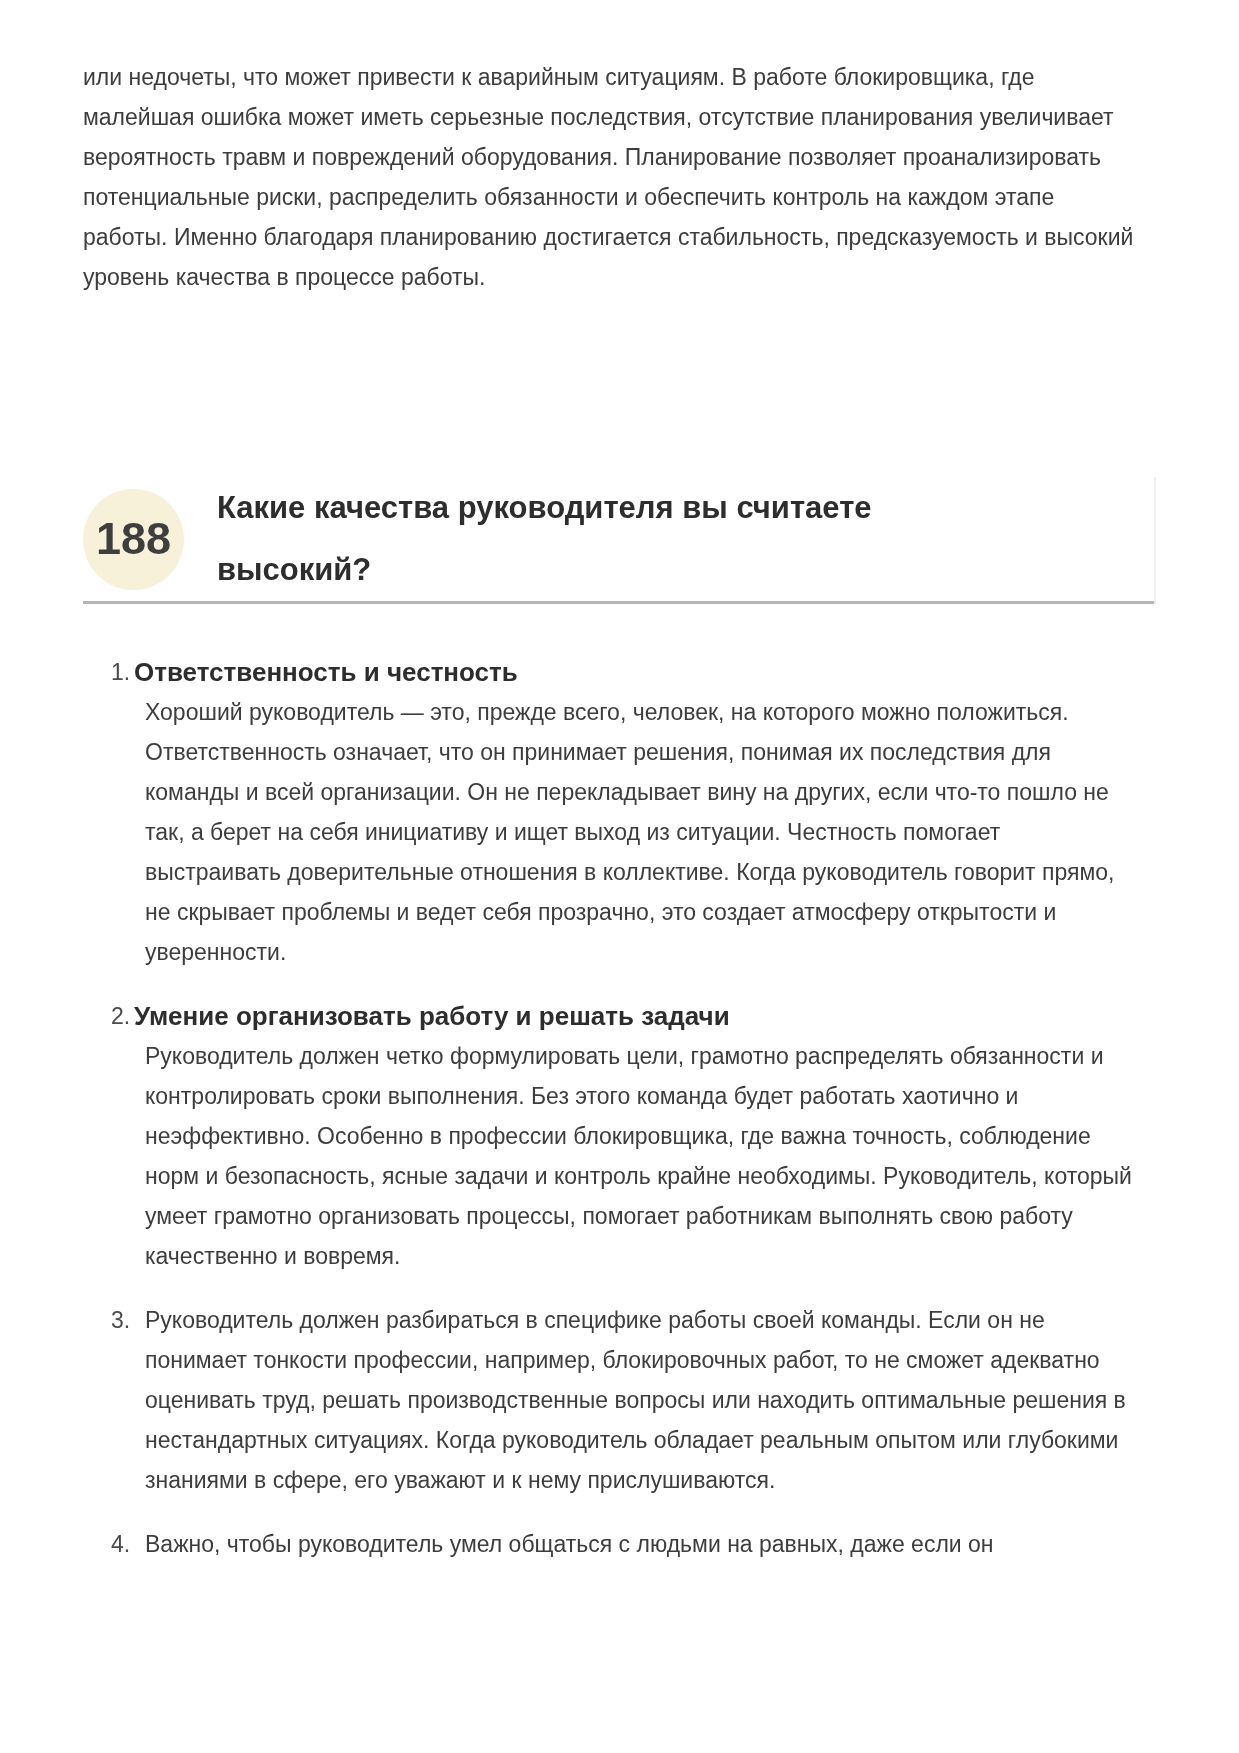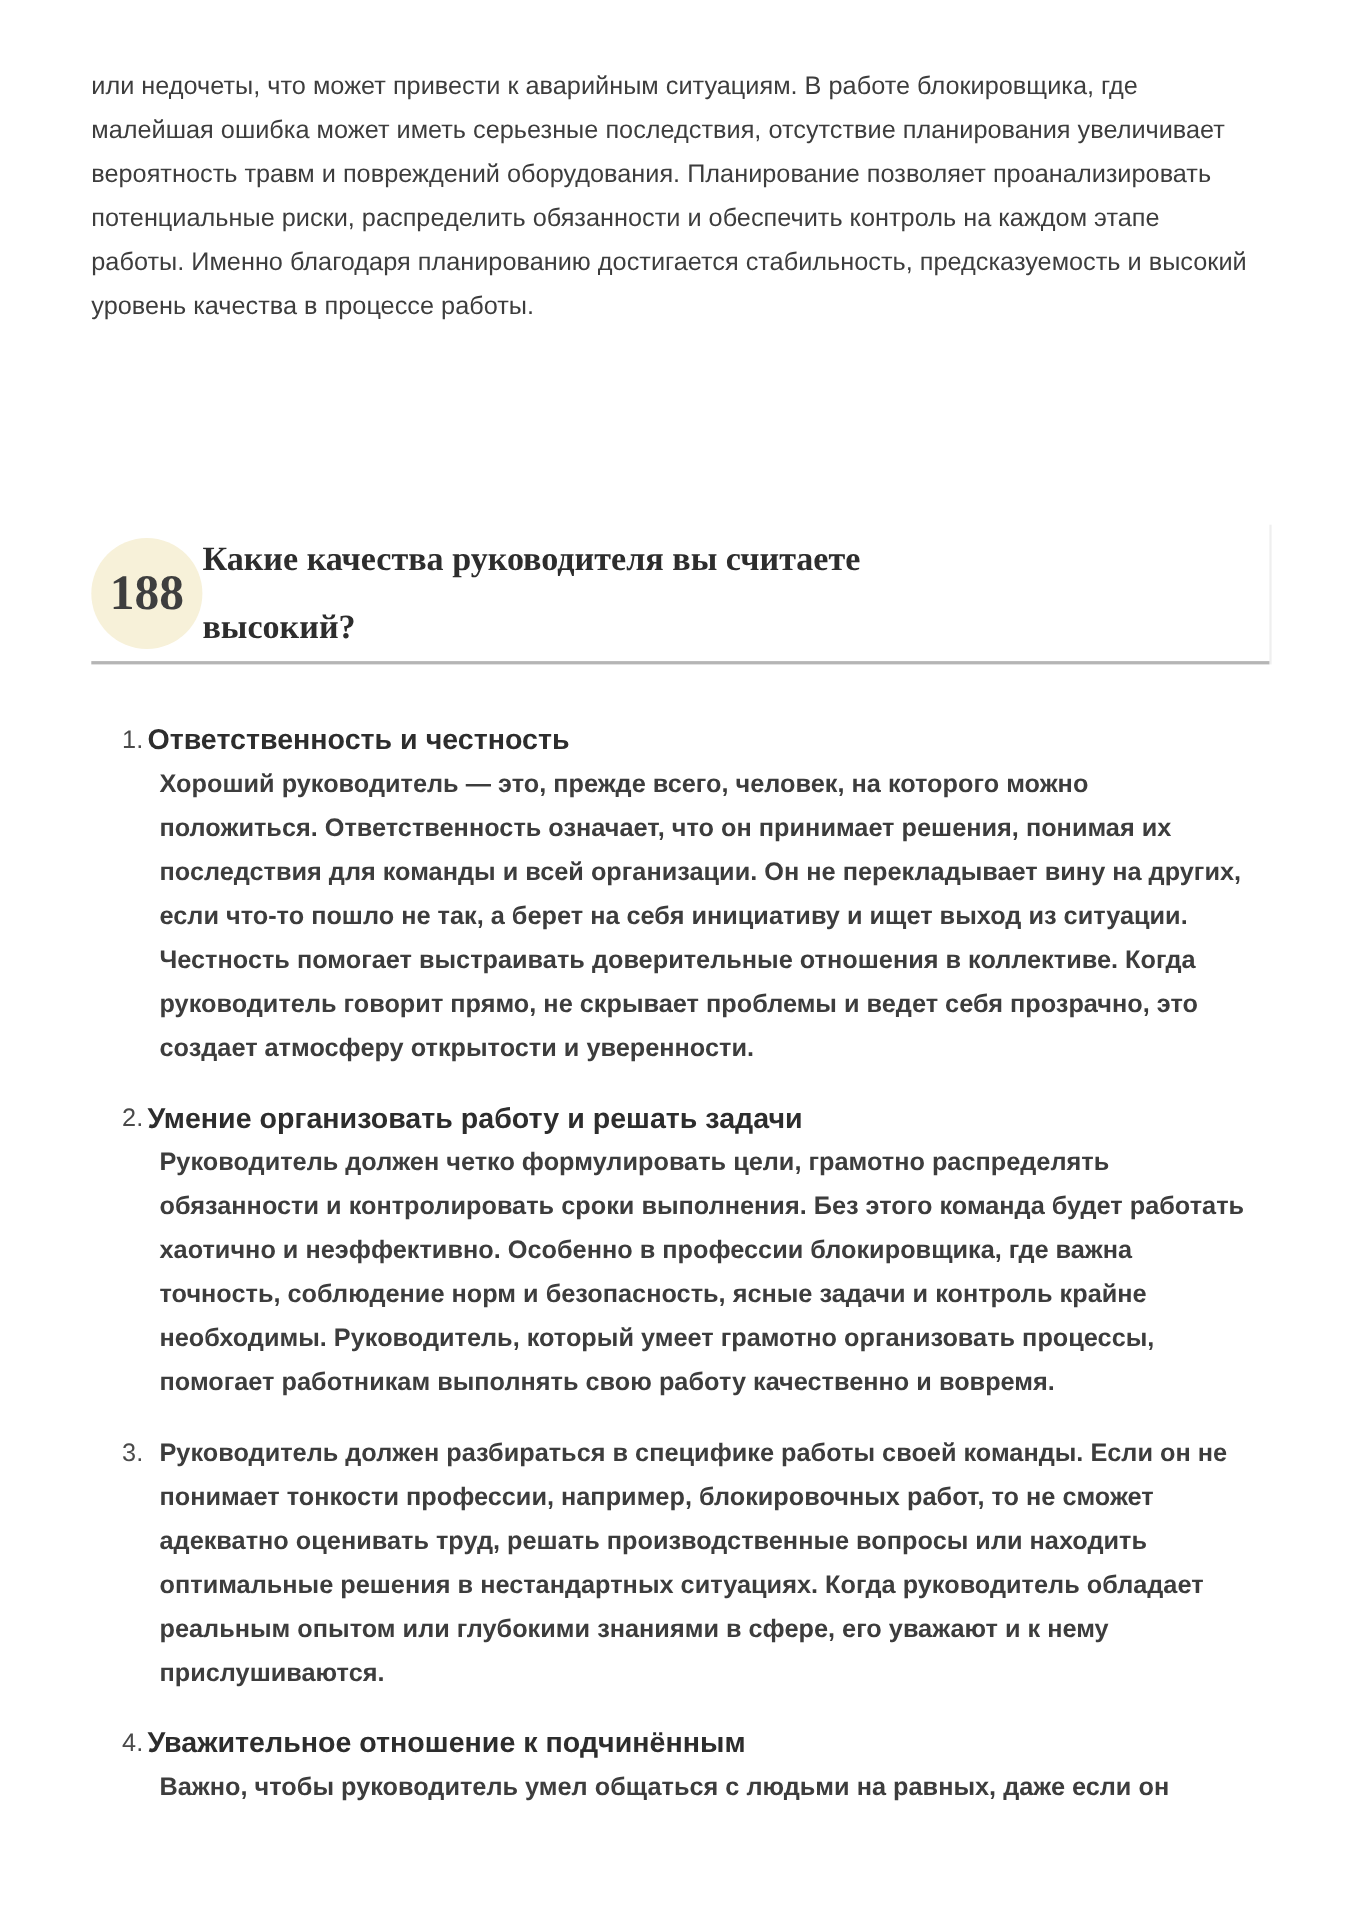--- a/index.html
+++ b/index.html
@@ -36,22 +36,22 @@
     color: var(--body-text);
   }
   .question-block {
     margin-top: 180px;
     width: 1073px;
     border-right: 2px solid var(--edge-line);
   }
   .q-header {
     display: flex;
     align-items: center;
+    gap: 33px;
     min-height: 124px;
-    font-family: Liberation Serif, serif;
   }
   .q-badge {
     width: 101px;
     height: 101px;
     min-width: 101px;
     border-radius: 50%;
     background: var(--badge-bg);
     display: flex;
     align-items: center;
     justify-content: center;
@@ -100,21 +100,20 @@
     font-weight: 700;
     color: var(--title-text);
   }
   .item-body {
     margin: 0;
     padding-left: 62px;
     width: 1055px;
     font-size: 23px;
     line-height: 40px;
     color: var(--body-text);
-    font-weight: bold;
   }
 </style>
 </head>
 <body>
 
 <main class="page">
 
   <p class="intro">или недочеты, что может привести к аварийным ситуациям. В работе блокировщика, где малейшая ошибка может иметь серьезные последствия, отсутствие планирования увеличивает вероятность травм и повреждений оборудования. Планирование позволяет проанализировать потенциальные риски, распределить обязанности и обеспечить контроль на каждом этапе работы. Именно благодаря планированию достигается стабильность, предсказуемость и высокий уровень качества в процессе работы.</p>
 
   <section class="question-block">
@@ -139,19 +138,18 @@
       <p class="item-body">Руководитель должен четко формулировать цели, грамотно распределять обязанности и контролировать сроки выполнения. Без этого команда будет работать хаотично и неэффективно. Особенно в профессии блокировщика, где важна точность, соблюдение норм и безопасность, ясные задачи и контроль крайне необходимы. Руководитель, который умеет грамотно организовать процессы, помогает работникам выполнять свою работу качественно и вовремя.</p>
     </li>
 
     <li>
       <span class="item-marker">3.</span>
       <p class="item-body">Руководитель должен разбираться в специфике работы своей команды. Если он не понимает тонкости профессии, например, блокировочных работ, то не сможет адекватно оценивать труд, решать производственные вопросы или находить оптимальные решения в нестандартных ситуациях. Когда руководитель обладает реальным опытом или глубокими знаниями в сфере, его уважают и к нему прислушиваются.</p>
     </li>
 
     <li>
       <span class="item-marker">4.</span>
-      <h2 class="item-title">Уважительное отношение к подчинённым</h2>
       <p class="item-body">Важно, чтобы руководитель умел общаться с людьми на равных, даже если он</p>
     </li>
 
   </ol>
 
 </main>
 
 </body></html>

